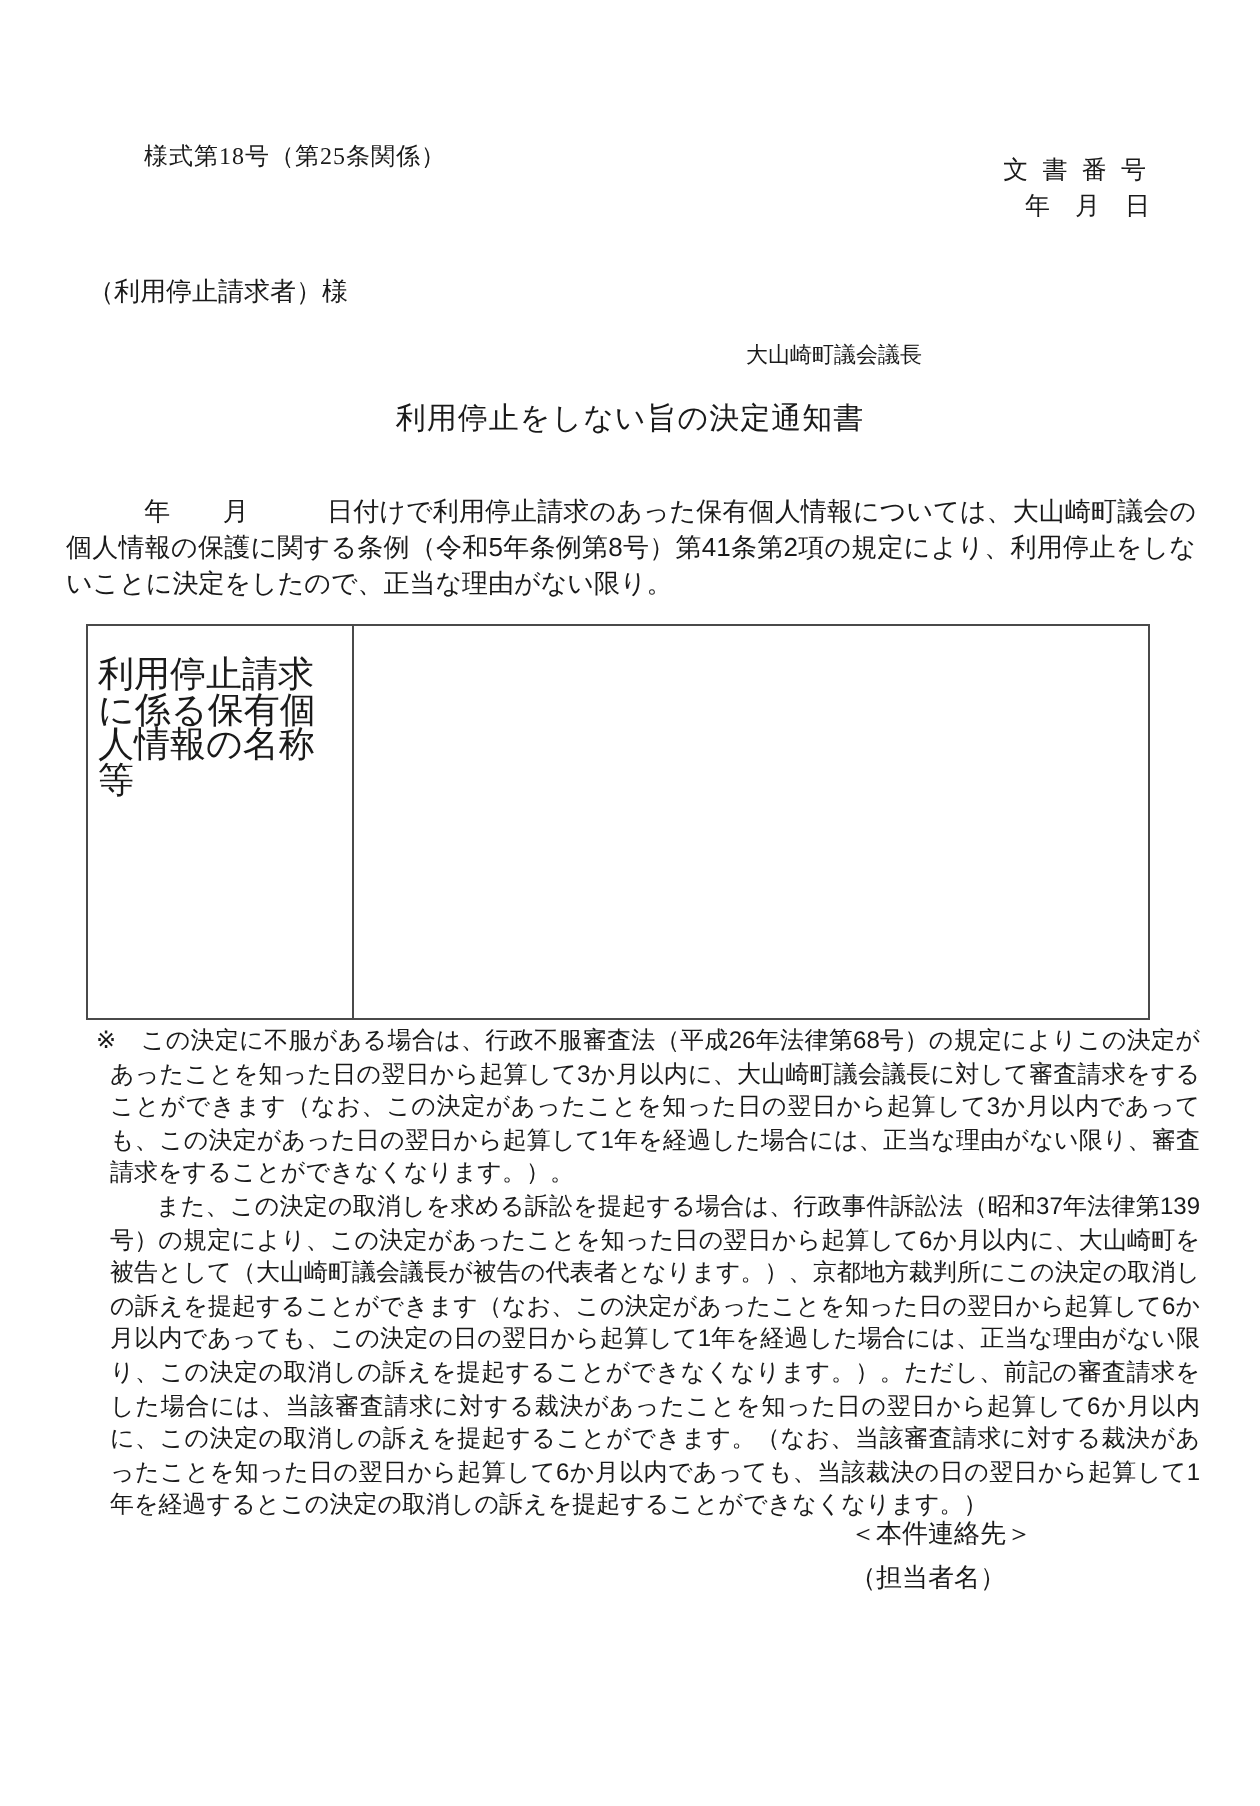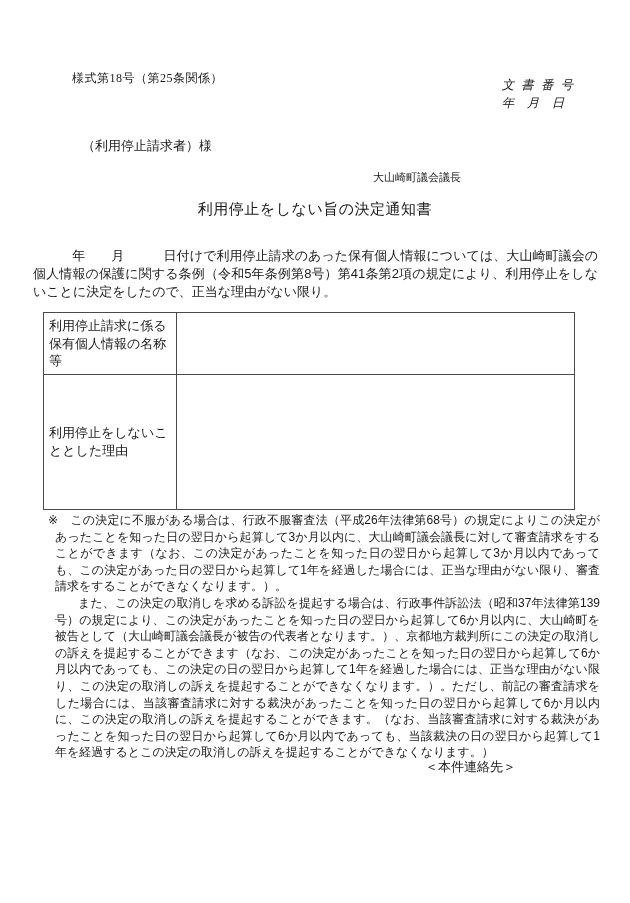--- a/index.html
+++ b/index.html
@@ -14,27 +14,26 @@
   .page { position: absolute; inset: 0; background: #fff; }
 
   .serif { font-family: "Liberation Serif", "DejaVu Serif", serif; }
 
   .form-number {
     position: absolute; left: 40px; top: 70px;
     font-size: 12px; letter-spacing: 0.5px; margin-left: 32px;
   }
   .doc-number-block {
     position: absolute; right: 55px; top: 76px;
-    font-size: 12.5px; line-height: 18px; font-style: italic;
+    text-align: right; font-size: 12.5px; line-height: 18px;
   }
   .doc-number-block .l1 { letter-spacing: 2px; }
   .addressee {
     position: absolute; left: 44px; top: 137px;
     font-size: 13px;
-    margin-left: 38px;
   }
   .issuer {
     position: absolute; left: 373px; top: 170px;
     font-size: 11px;
   }
   .doc-title {
     position: absolute; left: 0; right: 0; top: 200px;
     text-align: center; font-size: 15px; letter-spacing: 0.5px;
   }
   .body-par {
@@ -43,22 +42,22 @@
     text-align: justify; text-justify: inter-ideograph;
   }
 
   table.decision-table {
     position: absolute; left: 43px; top: 312px;
     width: 532px; height: 198px;
     border-collapse: collapse; table-layout: fixed;
   }
   table.decision-table td {
     border: 1px solid #4a4a4a;
-    font-size: 13px; line-height: 17.5px;
-    padding: 4px 5px 4px 5px;
+    font-size: 18px; line-height: 17.5px;
+    padding: 16px 5px 4px 5px;
   }
   td.label-cell { width: 122px; }
   tr.row-name  { height: 55px; }
   tr.row-name  td { vertical-align: top; }
   tr.row-reason td { vertical-align: middle; }
 
   .notes {
     position: absolute; left: 55px; top: 512px; width: 545px;
     font-size: 12px; line-height: 16.6px;
     text-align: justify; text-justify: inter-ideograph;
@@ -91,29 +90,26 @@
   <div class="doc-title">利用停止をしない旨の決定通知書</div>
 
   <div class="body-par">　　　年　　月　　　日付けで利用停止請求のあった保有個人情報については、大山崎町議会の個人情報の保護に関する条例（令和5年条例第8号）第41条第2項の規定により、利用停止をしないことに決定をしたので、正当な理由がない限り。</div>
 
   <table class="decision-table">
     <tbody>
       <tr class="row-name">
         <td class="label-cell">利用停止請求に係る保有個人情報の名称等</td>
         <td class="value-cell"></td>
       </tr>
-      <tr class="row-reason">
-        <td class="label-cell">利用停止をしないこととした理由</td>
-        <td class="value-cell"></td>
-      </tr>
     </tbody>
   </table>
 
   <div class="notes">
     <p class="p1">※　この決定に不服がある場合は、行政不服審査法（平成26年法律第68号）の規定によりこの決定があったことを知った日の翌日から起算して3か月以内に、大山崎町議会議長に対して審査請求をすることができます（なお、この決定があったことを知った日の翌日から起算して3か月以内であっても、この決定があった日の翌日から起算して1年を経過した場合には、正当な理由がない限り、審査請求をすることができなくなります。）。</p>
     <p class="p2">また、この決定の取消しを求める訴訟を提起する場合は、行政事件訴訟法（昭和37年法律第139号）の規定により、この決定があったことを知った日の翌日から起算して6か月以内に、大山崎町を被告として（大山崎町議会議長が被告の代表者となります。）、京都地方裁判所にこの決定の取消しの訴えを提起することができます（なお、この決定があったことを知った日の翌日から起算して6か月以内であっても、この決定の日の翌日から起算して1年を経過した場合には、正当な理由がない限り、この決定の取消しの訴えを提起することができなくなります。）。ただし、前記の審査請求をした場合には、当該審査請求に対する裁決があったことを知った日の翌日から起算して6か月以内に、この決定の取消しの訴えを提起することができます。（なお、当該審査請求に対する裁決があったことを知った日の翌日から起算して6か月以内であっても、当該裁決の日の翌日から起算して1年を経過するとこの決定の取消しの訴えを提起することができなくなります。）</p>
   </div>
 
   <div class="contact">
     <div>＜本件連絡先＞</div>
+    <div>（担当者名）</div>
   </div>
 
 </div>
 
 </body></html>

